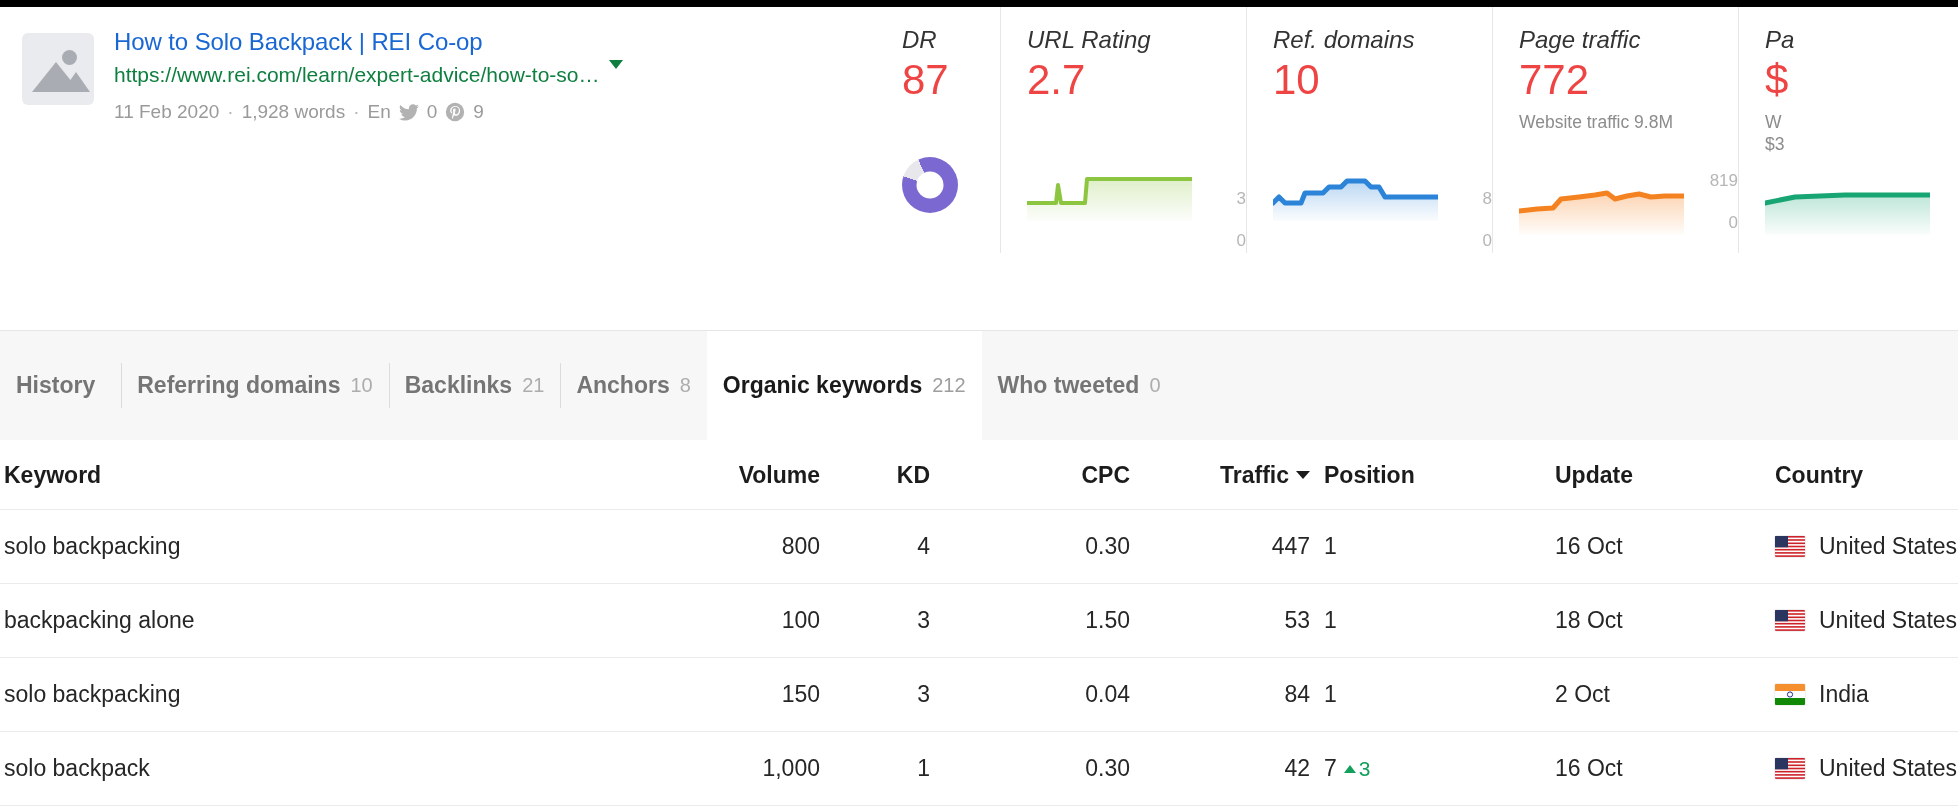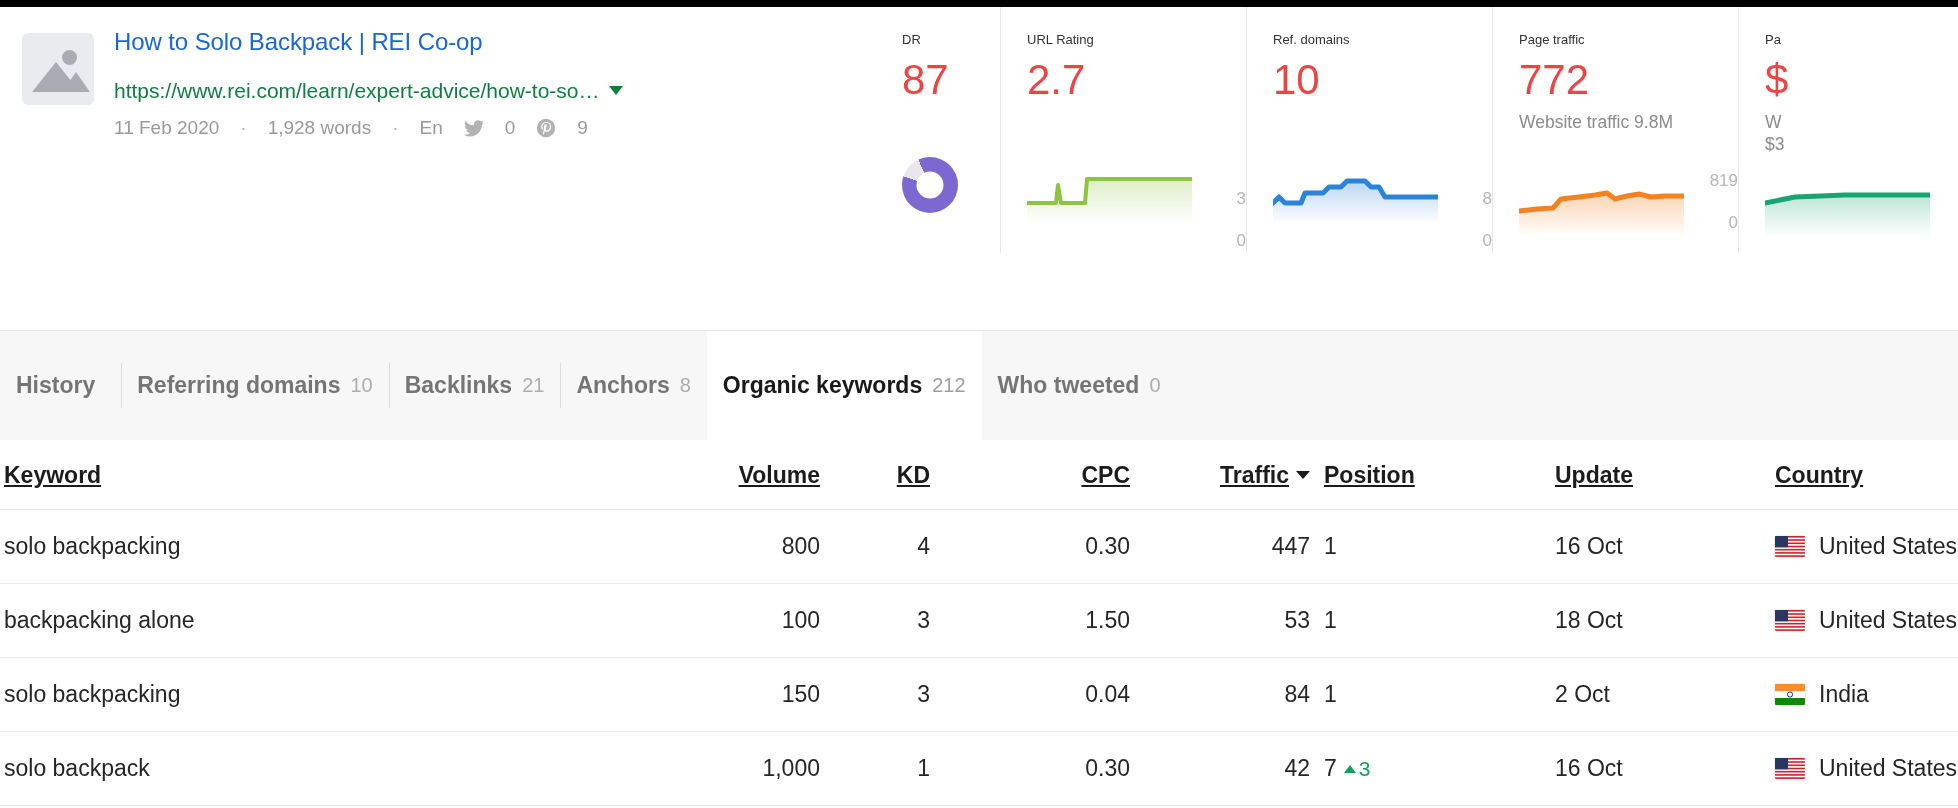--- a/index.html
+++ b/index.html
@@ -84,23 +84,23 @@
   .serp-title {
     font-size: 24px;
     line-height: 30px;
     color: #1967d2;
     letter-spacing: -0.1px;
     display: inline-block;
     cursor: pointer;
   }
   .serp-url-row {
     display: flex;
-    align-items: center;
+    align-items: flex-start;
     gap: 9px;
-    margin-top: 19px;
+    margin-top: 3px;
   }
   .serp-url {
     font-size: 21px;
     line-height: 29px;
     color: #0e7f3f;
     white-space: nowrap;
     overflow: hidden;
     text-overflow: ellipsis;
     max-width: 660px;
   }
@@ -119,21 +119,21 @@
     margin-top: 6px;
     max-width: 700px;
   }
   .serp-desc b { font-weight: bold; }
   .serp-meta {
     margin-top: 12px;
     font-size: 19px;
     color: #9a9a9a;
     display: flex;
     align-items: center;
-    gap: 21px;
+    gap: 8px;
   }
   .serp-meta .dot { color: #b4b4b4; }
   .tw-icon { display: inline-block; width: 20px; height: 17px; }
   .pin-icon { display: inline-block; width: 20px; height: 20px; }
 
   
   .metrics {
     flex: 1 1 auto;
     display: flex;
     height: 246px;
@@ -146,24 +146,25 @@
     height: 246px;
   }
   .mcard:first-child { border-left: none; }
   .mcard-dr       { width: 122px; padding-left: 24px; }
   .mcard-ur       { width: 246px; }
   .mcard-rd       { width: 246px; }
   .mcard-pt       { width: 246px; }
   .mcard-pv       { width: 246px; }
 
   .mcard .mlabel {
-    font-size: 13px;
+    font-size: 24px;
     color: #333333;
     line-height: 22px;
     white-space: nowrap;
+    font-style: italic;
   }
   .mcard .mvalue {
     font-size: 42px;
     line-height: 50px;
     color: #ef4444;
     margin-top: 4px;
     font-weight: normal;
     white-space: nowrap;
   }
   .mcard .msub {
@@ -268,21 +269,20 @@
     border-collapse: collapse;
     table-layout: fixed;
   }
   table.kw th {
     font-size: 23px;
     font-weight: bold;
     color: #1c1c1c;
     padding: 22px 0 20px 0;
     border-bottom: 1px solid #ebebeb;
     white-space: nowrap;
-    text-decoration: underline;
   }
   table.kw td {
     font-size: 23px;
     color: #262626;
     padding: 23px 0 23px 0;
     border-bottom: 1px solid #ebebeb;
     white-space: nowrap;
   }
   .c-keyword { width: 640px; text-align: left; padding-left: 4px !important; }
   .c-volume  { width: 180px; text-align: right; }

